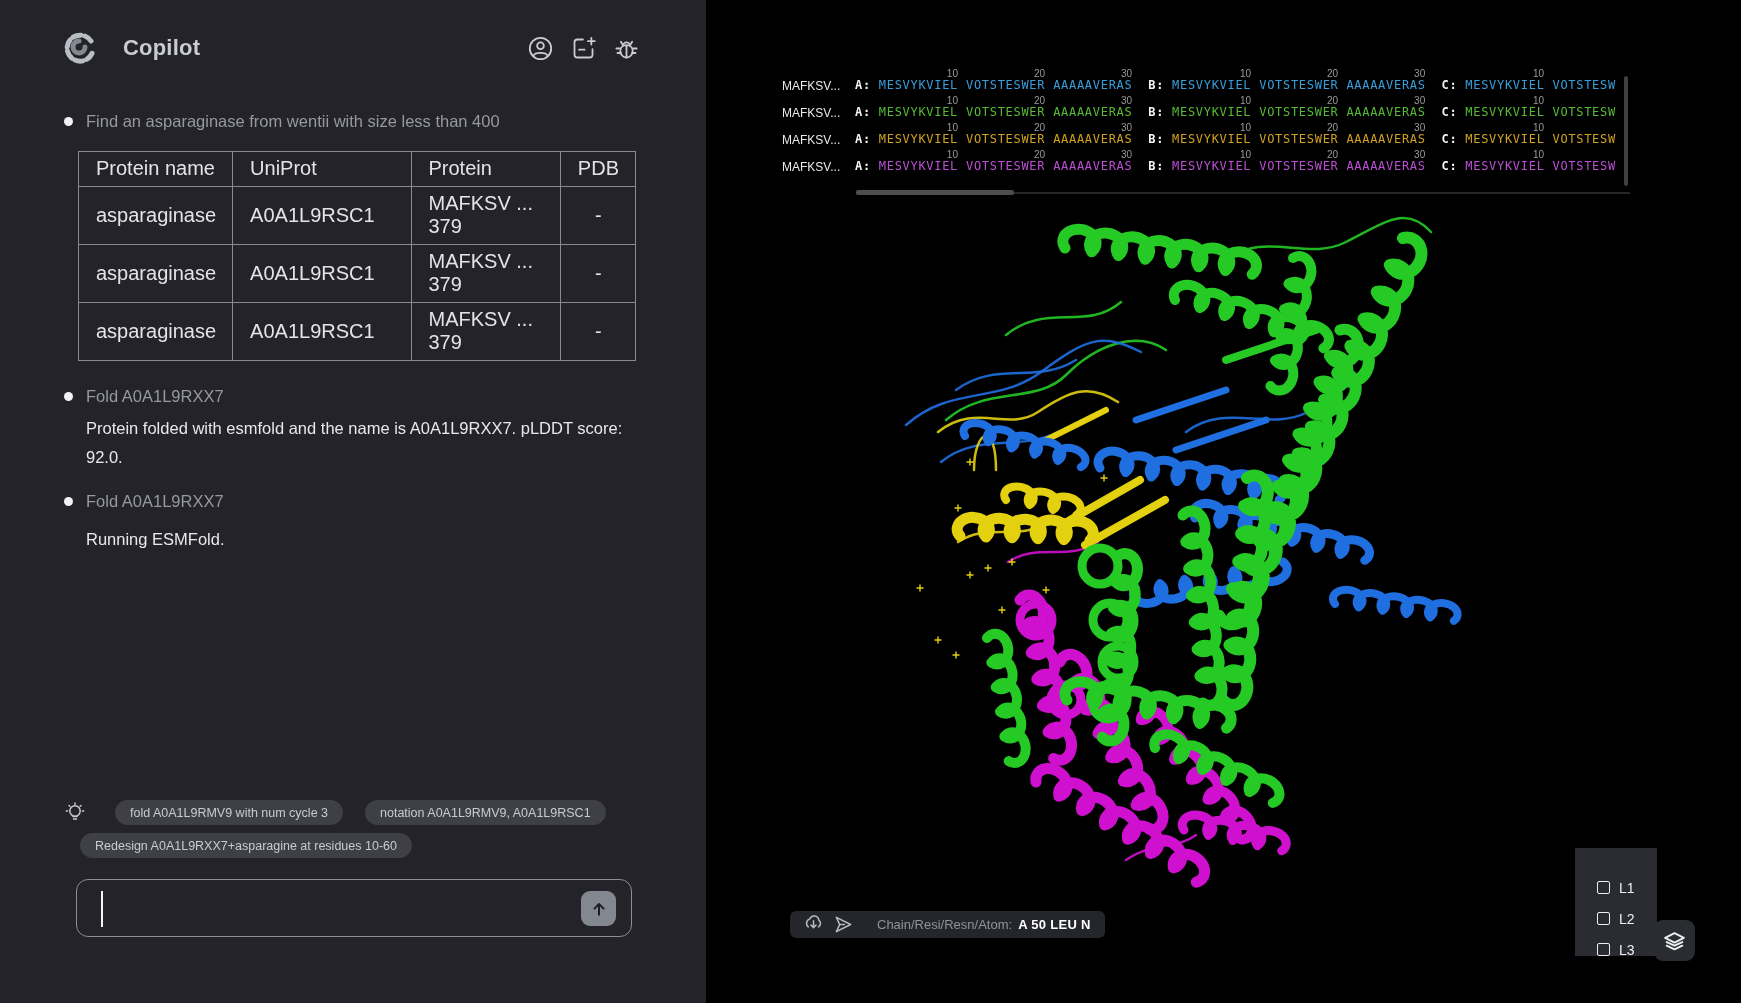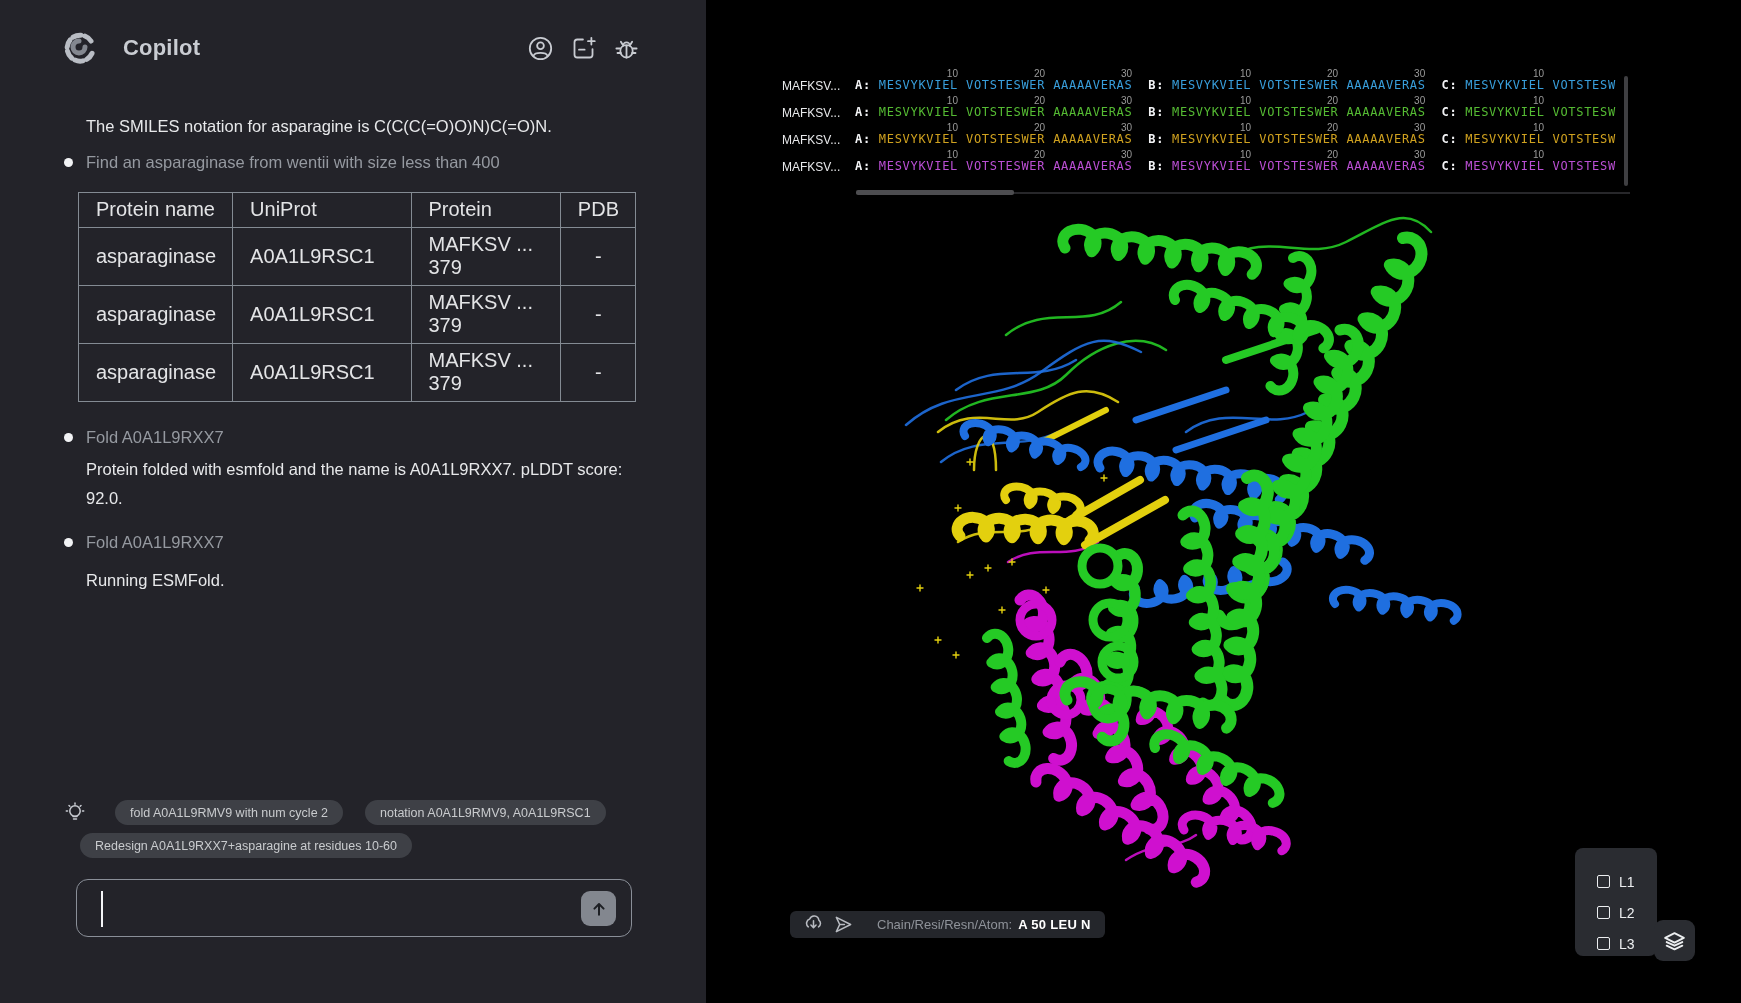--- a/index.html
+++ b/index.html
@@ -58,21 +58,21 @@
   .hscroll-thumb { position:absolute; left:150px; top:190px; width:158px; height:5px; background:#4d4d50; border-radius:2px; cursor:pointer; }
 
   .protein-svg { position:absolute; left:0; top:0; width:1035px; height:1003px; cursor:grab; }
 
   .status-pill { position:absolute; left:84px; top:911px; height:27px; min-width:290px; background:#24262b; border-radius:6px; display:flex; align-items:center; padding:0 14px; }
   .pill-icon { width:19px; height:19px; background:none; border:none; padding:0; cursor:pointer; margin-right:11px; }
   .pill-icon svg { width:19px; height:19px; stroke:#b9bcc2; fill:none; stroke-width:1.6; stroke-linecap:round; stroke-linejoin:round; }
   .pill-label { color:#8f939a; font-size:13px; margin-left:13px; }
   .pill-value { color:#ffffff; font-size:13px; font-weight:bold; margin-left:6px; letter-spacing:.3px; }
 
-  .layers-panel { position:absolute; left:869px; top:848px; width:82px; height:108px; background:#2a2c31; border-radius:8px; padding:18px 0 0 22px; }
+  .layers-panel { position:absolute; left:869px; top:848px; width:82px; height:108px; background:#2a2c31; border-radius:0; padding:24px 0 0 22px; }
   .layer-item { display:flex; align-items:center; height:31px; cursor:pointer; }
   .layer-checkbox { width:13px; height:13px; border:1.6px solid #eceef0; border-radius:2px; background:transparent; }
   .layer-label { color:#eceef0; font-size:14px; margin-left:9px; }
   .layers-btn { position:absolute; left:948px; top:920px; width:41px; height:41px; border-radius:9px; background:#2a2c31; border:none; cursor:pointer; display:flex; align-items:center; justify-content:center; }
   .layers-btn svg { width:25px; height:25px; stroke:#eceef0; fill:none; stroke-width:1.8; stroke-linecap:round; stroke-linejoin:round; }
 </style>
 </head>
 <body>
 
 <div class="app">
@@ -109,21 +109,20 @@
               <path d="M8.5 8.5 7 6M15.5 8.5 17 6"></path>
               <path d="M6.5 12H3M21 12h-3.5M7 16H4M20 16h-3"></path>
               <path d="M9 9.5a3 3 0 0 1 6 0"></path>
             </svg>
         </button>
       </div>
     </div>
 
     <div class="chat">
       <div class="turn">
-        <p class="response">The SMILES notation for asparagine is C(C(C(=O)O)N)C(=O)N.</p>
       </div>
 
       <div class="turn turn-2">
         <div class="prompt-line">
           <span class="dot"></span>
           <span>Find an asparaginase from wentii with size less than 400</span>
         </div>
         <table class="result">
           <thead>
             <tr>
@@ -175,21 +174,21 @@
 
     <div class="suggestions">
       <div class="sug-row">
         <span class="bulb">
           <svg viewBox="0 0 22 24">
               <circle cx="11" cy="10" r="5.2"></circle>
               <path d="M9 15.5h4M9.5 18h3"></path>
               <path d="M11 2v1.2M3.5 10H2.3M19.7 10h-1.2M5 4.5l.8.8M17 4.5l-.8.8"></path>
             </svg>
         </span>
-        <button class="chip">fold A0A1L9RMV9 with num cycle 2</button>
+        <button class="chip">fold A0A1L9RMV9 with num cycle 3</button>
         <button class="chip">notation A0A1L9RMV9, A0A1L9RSC1</button>
       </div>
       <div class="sug-row sug-row2">
         <button class="chip">Redesign A0A1L9RXX7+asparagine at residues 10-60</button>
       </div>
     </div>
 
     <div class="composer">
       <span class="caret"></span>
       <button class="send-btn">

